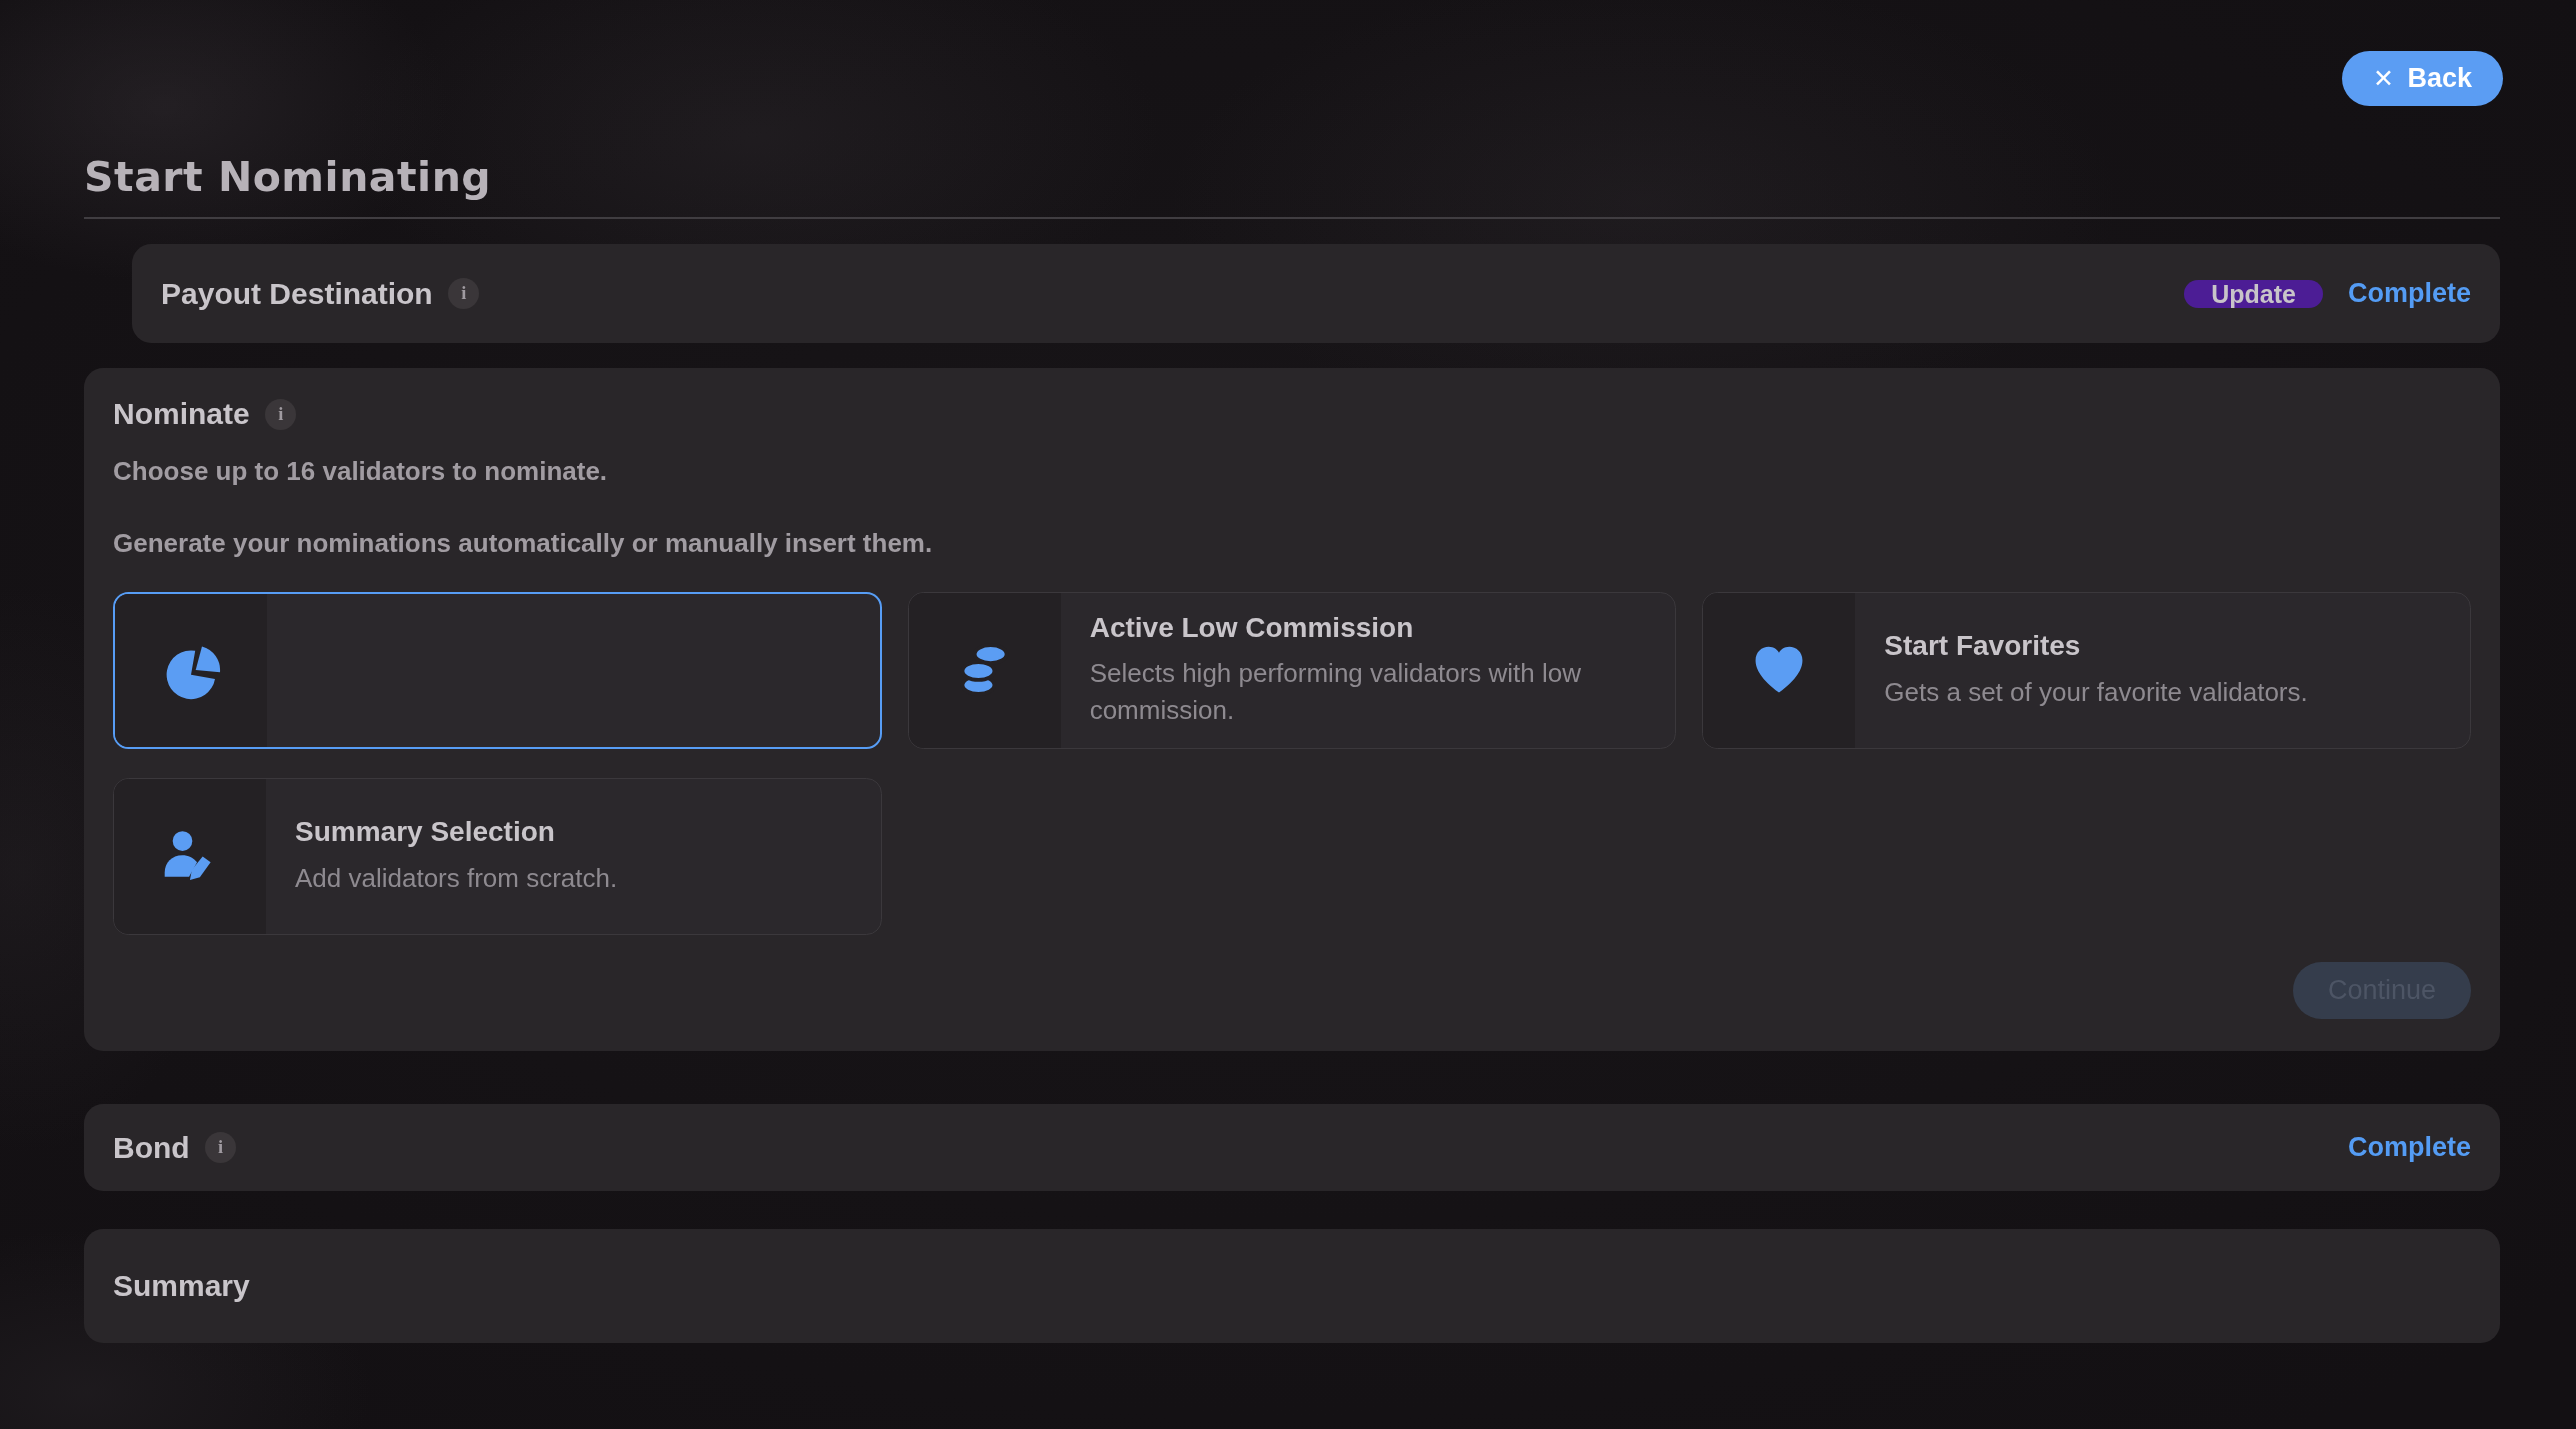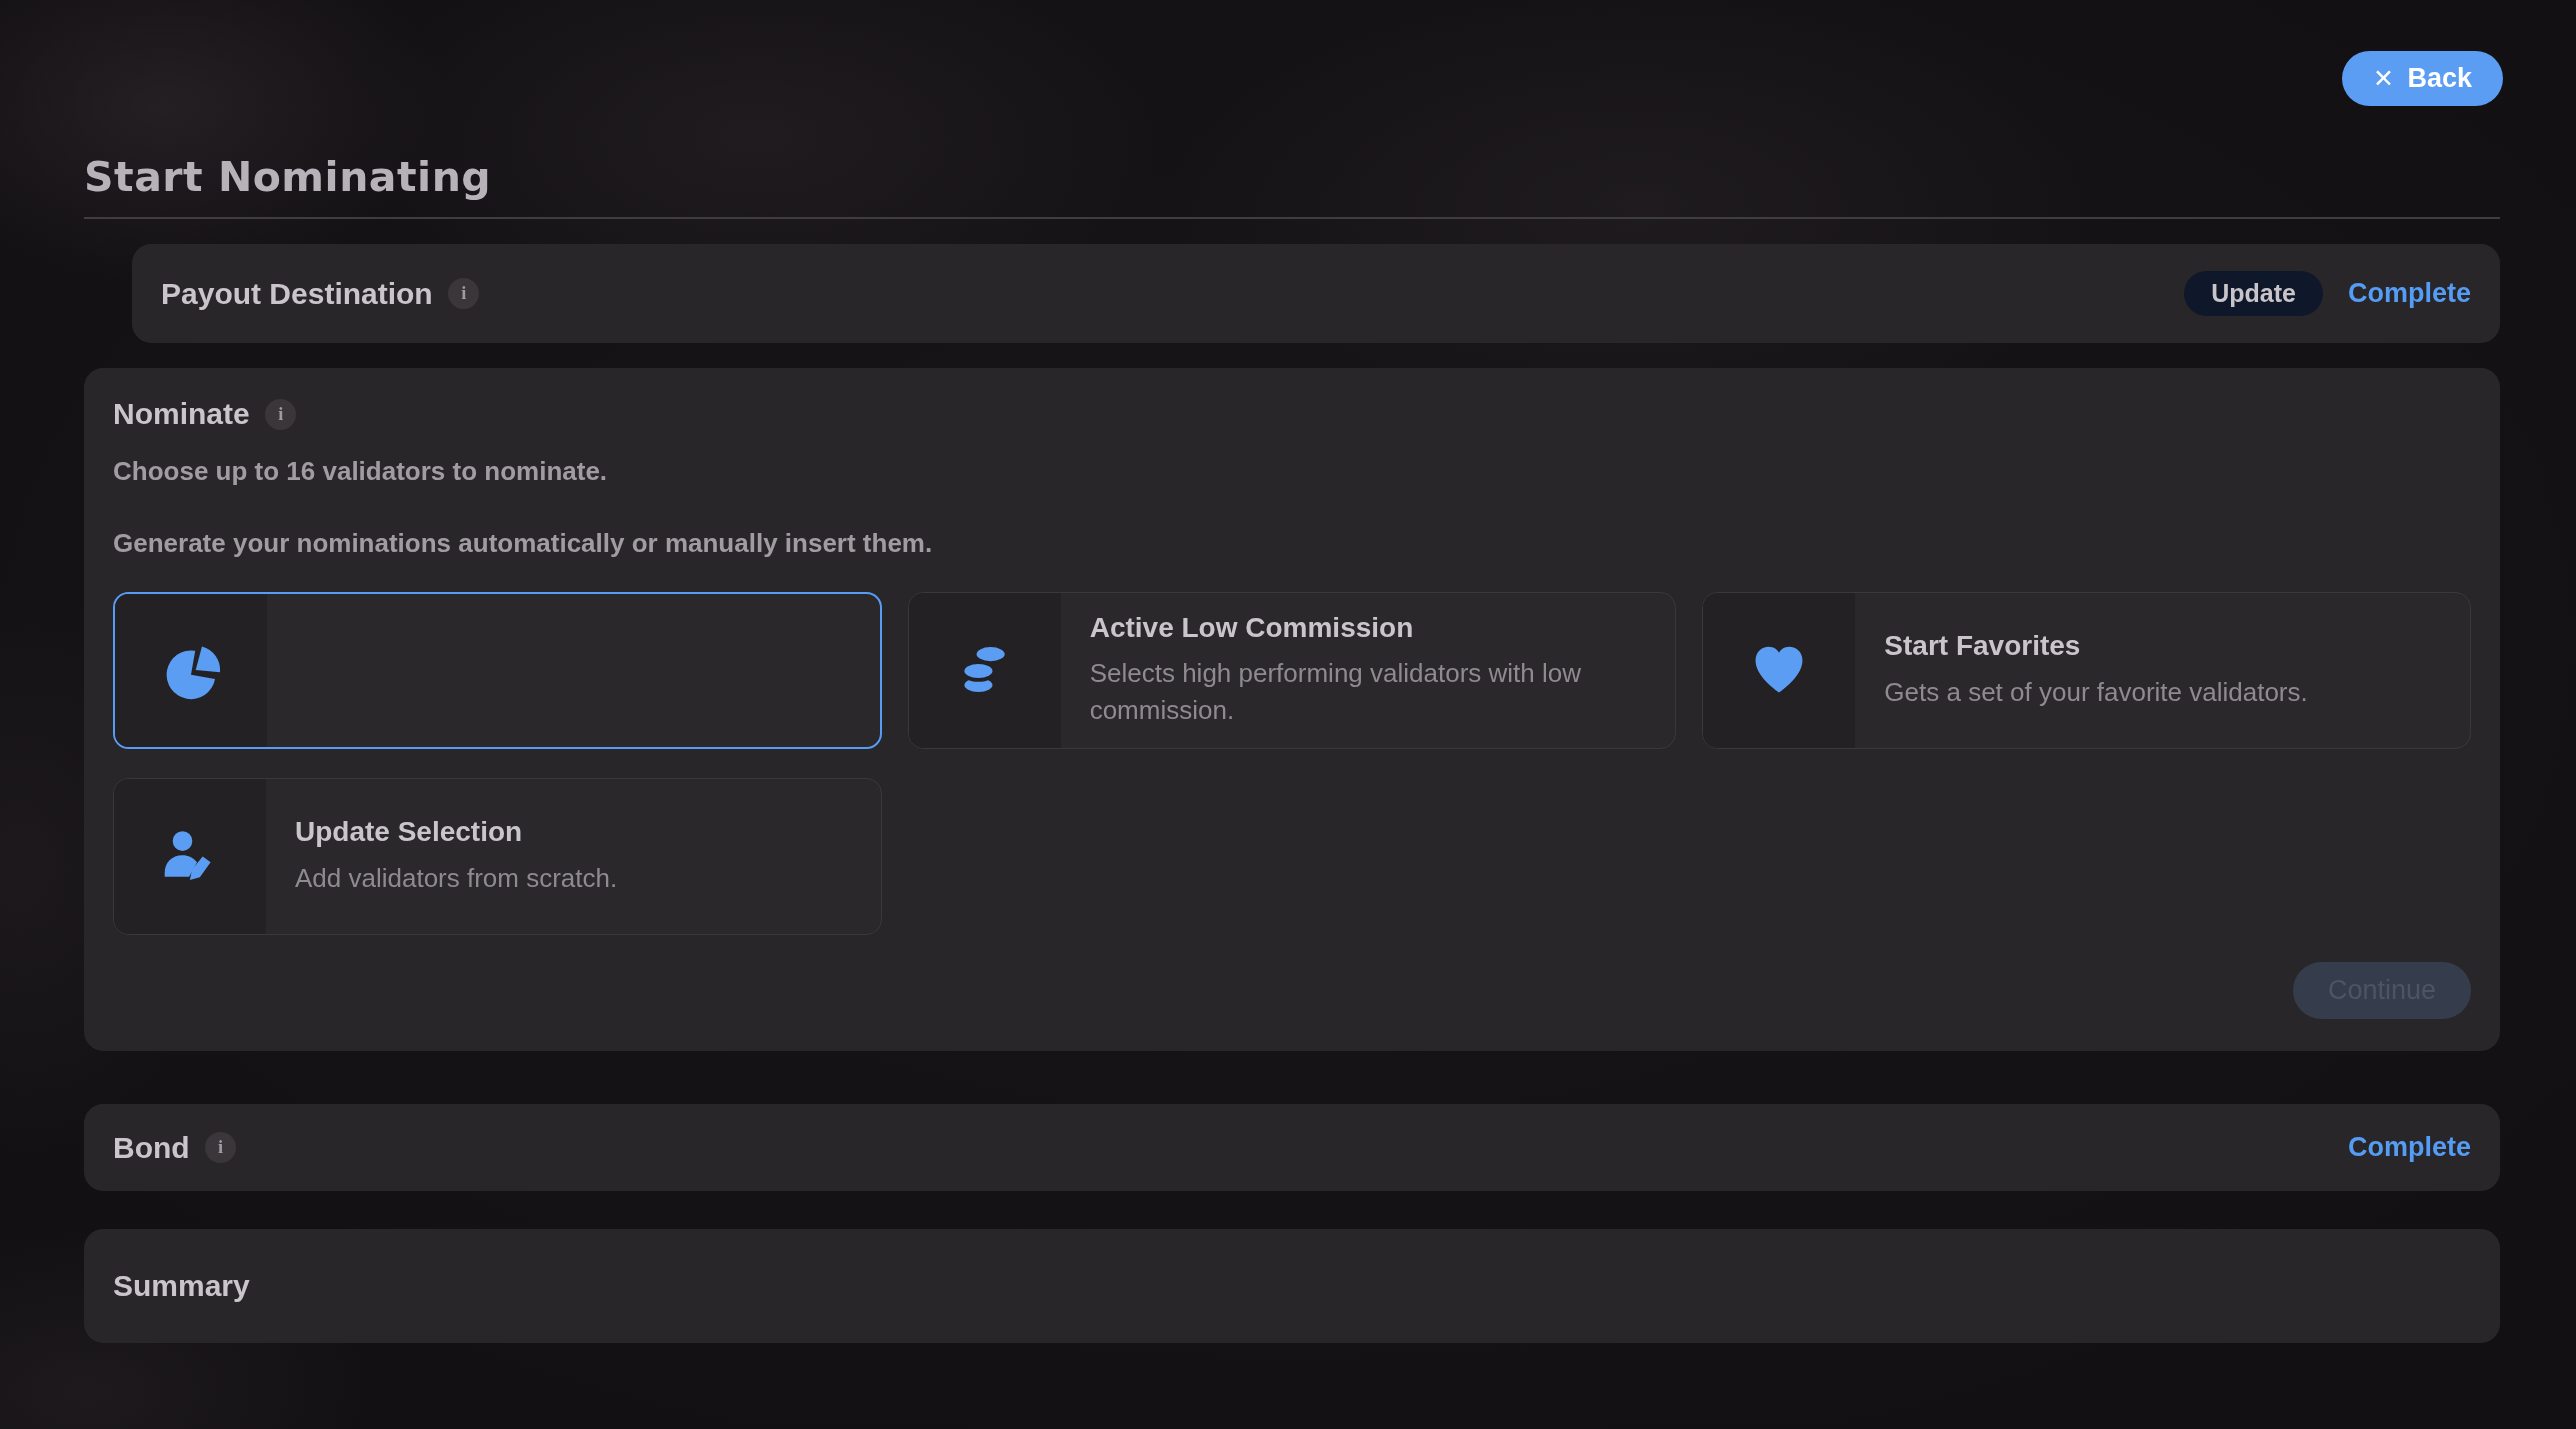--- a/index.html
+++ b/index.html
@@ -58,22 +58,22 @@
   .sec-title { font-size: 30px; font-weight: 700; color: #c9c5ca; }
   .info {
     width: 31px; height: 31px; border-radius: 50%;
     background: #3a3639; color: #a09ba1;
     display: inline-flex; align-items: center; justify-content: center;
     font-size: 18.4px; font-weight: 700; font-family: "Liberation Serif", serif;
     cursor: pointer;
   }
   .sec-right { display: flex; align-items: center; gap: 25px; }
   .pill-btn {
-    height: 45px; padding: 0 27px; border: none; border-radius: 23px;
-    background: #0f172a; color: #c8c4c9;
+    height: 28px; padding: 0 27px; border: none; border-radius: 23px;
+    background: #4c1d95; color: #c8c4c9;
     font-family: "Liberation Sans", sans-serif;
     font-size: 25px; font-weight: 600; cursor: pointer;
   }
   .complete { font-size: 27px; font-weight: 700; color: #549cf4; cursor: pointer; }
 
   
   .nom-sub { margin-top: 25px; font-size: 26px; font-weight: 600; color: #a19ca2; }
   .nom-hint { margin-top: 41px; font-size: 26px; font-weight: 600; color: #a19ca2; }
 
   .methods {
@@ -179,21 +179,21 @@
 
       <div class="method">
         <div class="method-icon">
           <svg viewBox="0 0 64 64" fill="#5b9df3">
             <circle cx="24" cy="15" r="10.5"></circle>
             <path d="M24 30 C12.5 30 5 38 5 48.5 L5 53 L31 53 L39.5 37.5 C35.5 32.8 30 30 24 30 Z"></path>
             <path d="M45.5 31.5 L54 37.7 L42.5 53.5 L31.9 56.4 L34 45.6 Z"></path>
           </svg>
         </div>
         <div class="method-text">
-          <div class="method-title">Update Selection</div>
+          <div class="method-title">Summary Selection</div>
           <div class="method-desc">Add validators from scratch.</div>
         </div>
       </div>
 
     </div>
 
     <div class="continue-row">
       <button class="continue-btn" disabled="">Continue</button>
     </div>
   </div>

